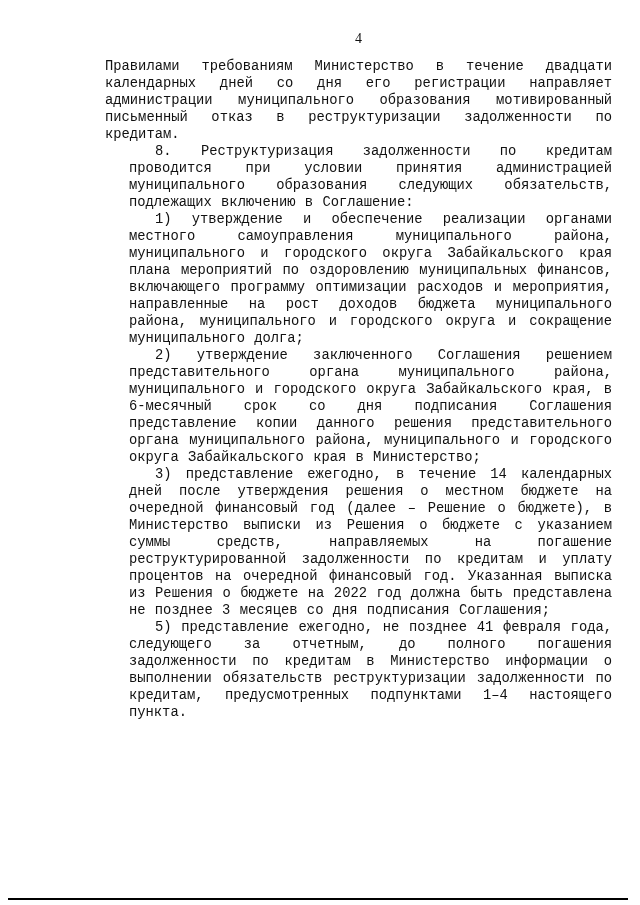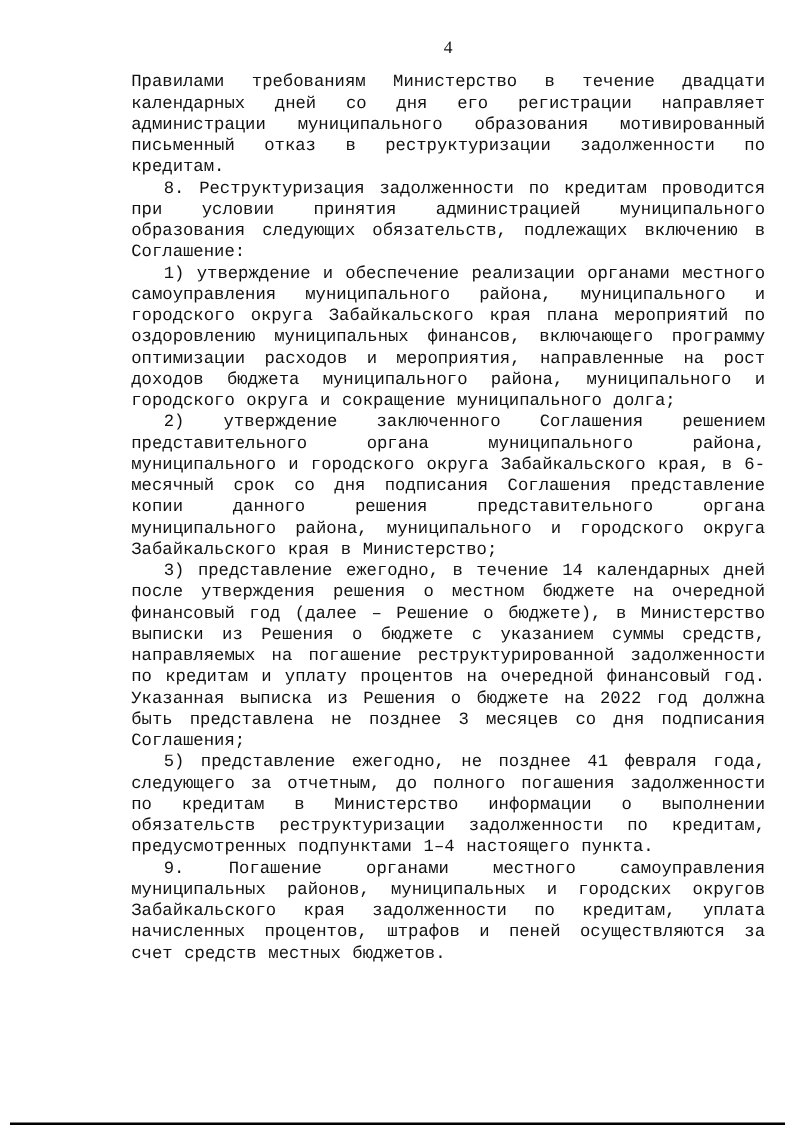--- a/index.html
+++ b/index.html
@@ -35,20 +35,21 @@
     }
     .para {
       margin: 0;
       text-align: justify;
       font-size: 13.8px;
       line-height: 17px;
       word-spacing: 1px;
     }
     .indent {
       text-indent: 26px;
+      margin-left: 24px;
     }
     .bottom-line {
       position: absolute;
       left: 8px;
       right: 12px;
       bottom: 5px;
       height: 2px;
       background: #000000;
     }
   </style>
@@ -59,18 +60,17 @@
 
   <div class="page-number">4</div>
 
   <div class="content">
     <p class="para">Правилами требованиям Министерство в течение двадцати календарных дней со дня его регистрации направляет администрации муниципального образования мотивированный письменный отказ в реструктуризации задолженности по кредитам.</p>
     <p class="para indent">8. Реструктуризация задолженности по кредитам проводится при условии принятия администрацией муниципального образования следующих обязательств, подлежащих включению в Соглашение:</p>
     <p class="para indent">1) утверждение и обеспечение реализации органами местного самоуправления муниципального района, муниципального и городского округа Забайкальского края плана мероприятий по оздоровлению муниципальных финансов, включающего программу оптимизации расходов и мероприятия, направленные на рост доходов бюджета муниципального района, муниципального и городского округа и сокращение муниципального долга;</p>
     <p class="para indent">2) утверждение заключенного Соглашения решением представительного органа муниципального района, муниципального и городского округа Забайкальского края, в 6-месячный срок со дня подписания Соглашения представление копии данного решения представительного органа муниципального района, муниципального и городского округа Забайкальского края в Министерство;</p>
     <p class="para indent">3) представление ежегодно, в течение 14 календарных дней после утверждения решения о местном бюджете на очередной финансовый год (далее – Решение о бюджете), в Министерство выписки из Решения о бюджете с указанием суммы средств, направляемых на погашение реструктурированной задолженности по кредитам и уплату процентов на очередной финансовый год. Указанная выписка из Решения о бюджете на 2022 год должна быть представлена не позднее 3 месяцев со дня подписания Соглашения;</p>
     <p class="para indent">5) представление ежегодно, не позднее 41 февраля года, следующего за отчетным, до полного погашения задолженности по кредитам в Министерство информации о выполнении обязательств реструктуризации задолженности по кредитам, предусмотренных подпунктами 1–4 настоящего пункта.</p>
-    <p class="para indent">9. Погашение органами местного самоуправления муниципальных районов, муниципальных и городских округов Забайкальского края задолженности по кредитам, уплата начисленных процентов, штрафов и пеней осуществляются за счет средств местных бюджетов.</p>
   </div>
 
   <div class="bottom-line"></div>
 
 </div>
 
 </body></html>

